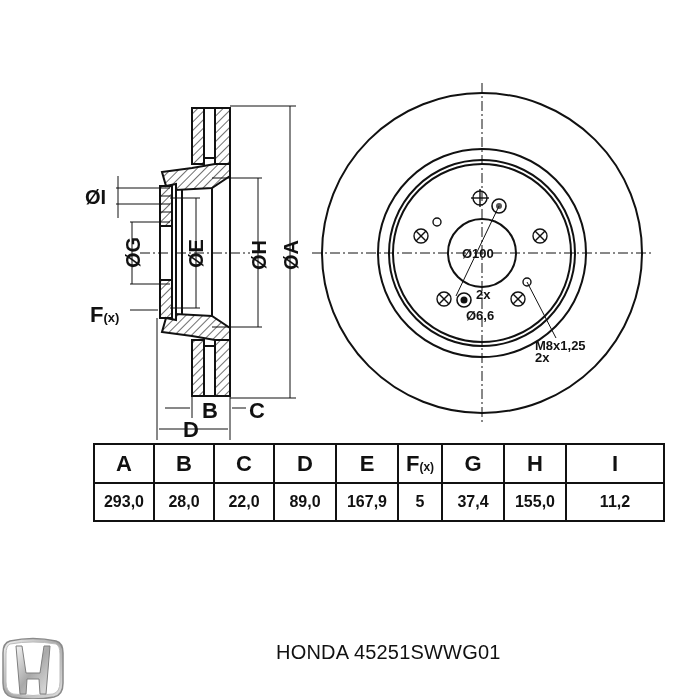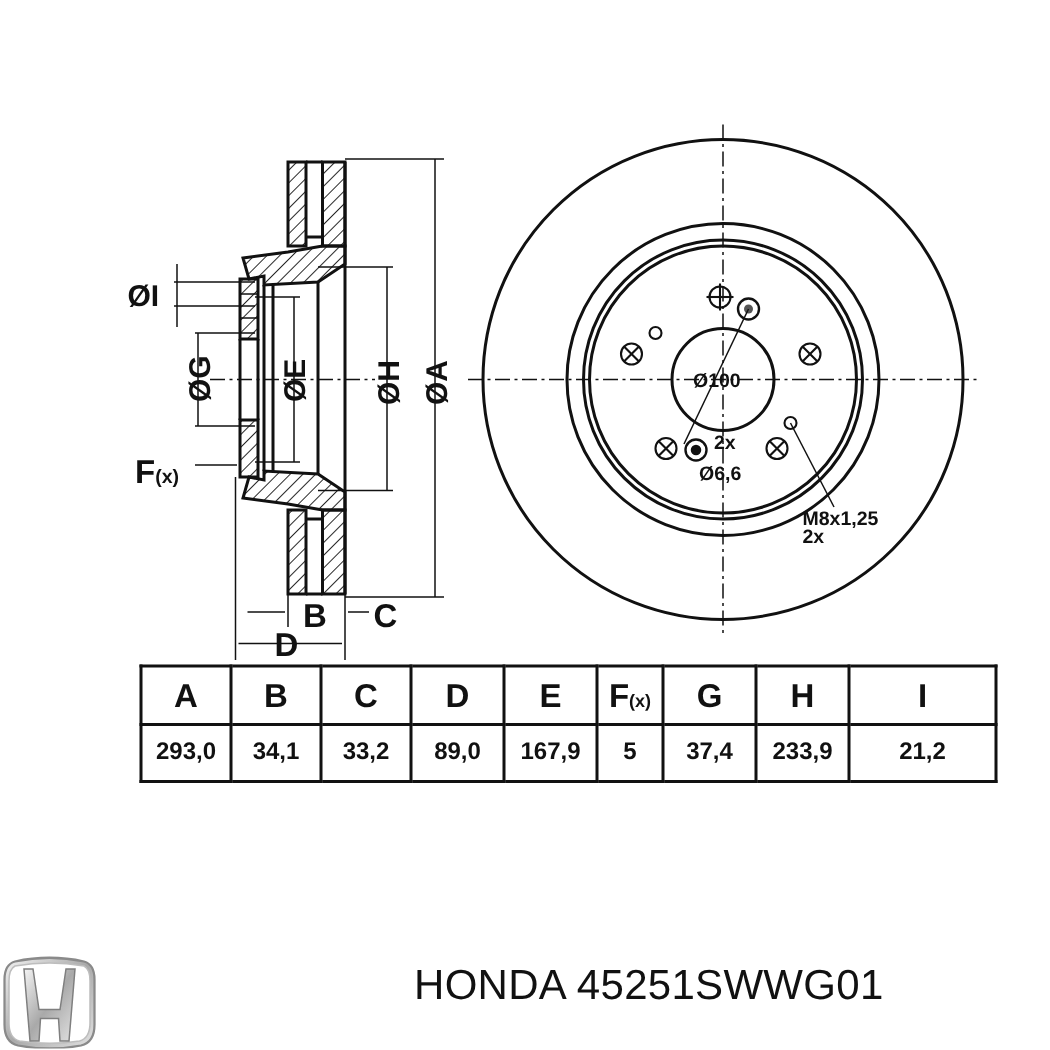--- a/index.html
+++ b/index.html
@@ -4,21 +4,21 @@
 <style>
   html,body{margin:0;padding:0;background:#ffffff;}
   body{width:700px;height:700px;position:relative;overflow:hidden;font-family:"Liberation Sans",sans-serif;color:#111;}
   #drawing{position:absolute;left:0;top:0;width:700px;height:440px;}
   .spec-table{position:absolute;left:93px;top:443px;border-collapse:collapse;}
   .spec-table td,.spec-table th{border:2px solid #111;text-align:center;padding:0;font-weight:bold;}
   .spec-table th{height:37px;font-size:22px;}
   .spec-table td{height:36px;font-size:16px;}
   .spec-table .sub{font-size:12px;font-weight:bold;}
   #logo{position:absolute;left:2px;top:637px;width:62px;height:62px;}
-  #caption{position:absolute;left:276px;top:641px;font-size:28px;letter-spacing:0.2px;white-space:nowrap;}
+  #caption{position:absolute;left:276px;top:641px;font-size:20px;letter-spacing:0.2px;white-space:nowrap;}
 </style>
 </head>
 <body>
 
 <svg id="drawing" viewBox="0 0 700 440" xmlns="http://www.w3.org/2000/svg">
   <defs>
     <pattern id="hatch" patternUnits="userSpaceOnUse" width="6" height="6" patternTransform="rotate(45)">
       <line x1="0" y1="0" x2="0" y2="6" stroke="#222" stroke-width="1.3"></line>
     </pattern>
   </defs>
@@ -153,28 +153,28 @@
     <th style="width:58px">C</th>
     <th style="width:60px">D</th>
     <th style="width:60px">E</th>
     <th style="width:42px"><span>F</span><span class="sub">(x)</span></th>
     <th style="width:60px">G</th>
     <th style="width:60px">H</th>
     <th style="width:96px">I</th>
   </tr>
   <tr>
     <td>293,0</td>
-    <td>34,1</td>
-    <td>33,2</td>
+    <td>28,0</td>
+    <td>22,0</td>
     <td>89,0</td>
     <td>167,9</td>
     <td>5</td>
     <td>37,4</td>
-    <td>233,9</td>
-    <td>21,2</td>
+    <td>155,0</td>
+    <td>11,2</td>
   </tr>
 </tbody>
   </table>
 
 <svg id="logo" viewBox="0 0 62 62" xmlns="http://www.w3.org/2000/svg">
   <defs>
     <linearGradient id="chrome" x1="0" y1="0" x2="1" y2="1">
       <stop offset="0" stop-color="#f4f4f4"></stop>
       <stop offset="0.5" stop-color="#a9a9a9"></stop>
       <stop offset="1" stop-color="#e2e2e2"></stop>

